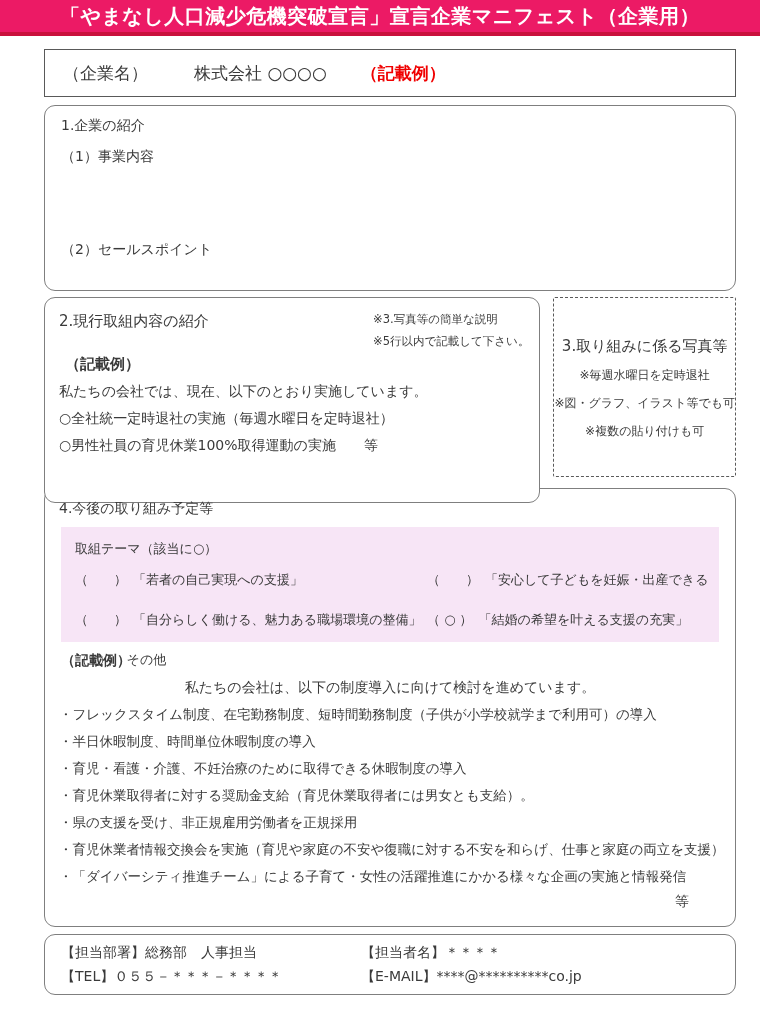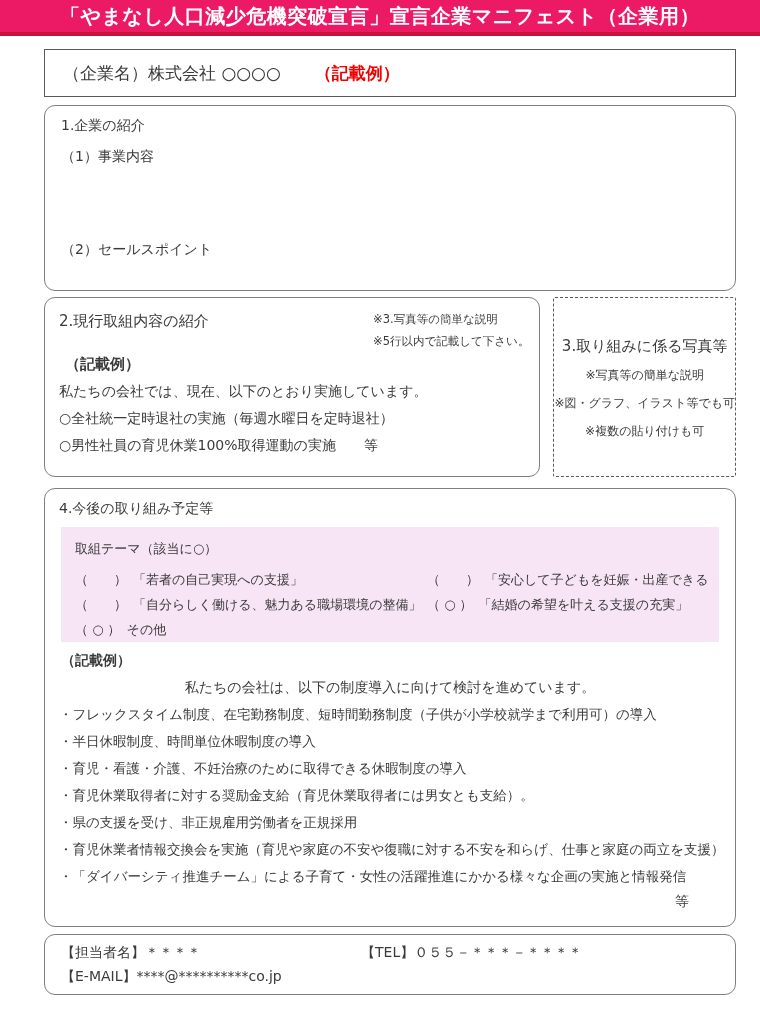--- a/index.html
+++ b/index.html
@@ -23,36 +23,36 @@
   .content { padding: 0 24px 0 44px; }
 
   .company-box {
     margin-top: 13px; height: 48px;
     border: 1px solid #595959;
     background: #ffffff;
     display: flex; align-items: center;
     padding-left: 18px; font-size: 17px;
     white-space: nowrap; overflow: hidden;
   }
-  .company-box .c-name { }
+  .company-box .c-name { margin-left: 46px; }
   .company-box .c-example { margin-left: 34px; color: #F00000; font-weight: bold; }
 
   .box {
     border: 1px solid #7f7f7f; background: #ffffff;
     overflow: hidden;
   }
   .rounded { border-radius: 11px; }
 
   .sec1 { margin-top: 8px; height: 186px; padding: 11px 16px; font-size: 14px; }
   .sec1 .s1-title { font-size: 14px; }
   .sec1 .s1-item1 { margin-top: 13px; }
   .sec1 .s1-item2 { margin-top: 75px; }
 
   .row2 { margin-top: 6px; display: flex; gap: 13px; height: 180px; }
-  .sec2 { width: 497px; height: 180px; padding: 10px 10px 10px 14px; font-size: 14px; }
+  .sec2 { width: 497px; height: 206px; padding: 10px 10px 10px 14px; font-size: 14px; }
   .s2-head { display: flex; justify-content: space-between; align-items: flex-start; }
   .s2-title { font-size: 15px; padding-top: 4px; white-space: nowrap; }
   .s2-notes { font-size: 11.5px; line-height: 1.95; text-align: left; white-space: nowrap; }
   .s2-example { font-weight: bold; font-size: 15px; margin: 2px 0 0 6px; }
   .s2-intro { margin-top: 9px; white-space: nowrap; }
   .s2-item { margin-top: 9px; white-space: nowrap; }
 
   .sec3 {
     flex: 1; height: 180px;
     border: 1.5px dashed #5a5a5a; border-radius: 2px;
@@ -67,21 +67,21 @@
   .pink-panel {
     margin: 9px 2px 0 2px;
     background: #F7E5F6;
     padding: 13px 12px 14px 14px;
     height: 115px;
   }
   .theme-label { font-size: 13px; }
   .opt-grid {
     margin-top: 13px;
     display: grid; grid-template-columns: 352px 1fr;
-    row-gap: 7px; font-size: 13px;
+    row-gap: 22px; font-size: 13px;
   }
   .opt { white-space: nowrap; overflow: hidden; }
   .opt .opt-mark { margin-right: 6px; }
   .s4-note { margin-top: 13px; white-space: nowrap; }
   .s4-example { font-weight: bold; margin-top: 10px; margin-left: 2px; }
   .s4-intro { margin-top: 9px; white-space: nowrap; text-align: center; }
   .s4-item { margin-top: 9px; font-size: 13.5px; white-space: nowrap; }
   .s4-etc { text-align: right; padding-right: 32px; margin-top: 7px; }
 
   .footer-box {
@@ -123,21 +123,21 @@
         </div>
       </div>
       <div class="s2-example">（記載例）</div>
       <div class="s2-intro">私たちの会社では、現在、以下のとおり実施しています。</div>
       <div class="s2-item">○全社統一定時退社の実施（毎週水曜日を定時退社）</div>
       <div class="s2-item">○男性社員の育児休業100%取得運動の実施　　等</div>
     </section>
 
     <section class="sec3">
       <div class="s3-title">3.取り組みに係る写真等</div>
-      <div class="s3-note">※写真等の簡単な説明</div>
+      <div class="s3-note">※毎週水曜日を定時退社</div>
       <div class="s3-note">※図・グラフ、イラスト等でも可</div>
       <div class="s3-note">※複数の貼り付けも可</div>
     </section>
   </div>
 
   <section class="box rounded sec4">
     <div class="s4-title">4.今後の取り組み予定等</div>
 
     <div class="pink-panel">
       <div class="theme-label">取組テーマ（該当に○）</div>
@@ -167,20 +167,23 @@
     <div class="s4-item">・育児・看護・介護、不妊治療のために取得できる休暇制度の導入</div>
     <div class="s4-item">・育児休業取得者に対する奨励金支給（育児休業取得者には男女とも支給）。</div>
     <div class="s4-item">・県の支援を受け、非正規雇用労働者を正規採用</div>
     <div class="s4-item">・育児休業者情報交換会を実施（育児や家庭の不安や復職に対する不安を和らげ、仕事と家庭の両立を支援）</div>
     <div class="s4-item">・「ダイバーシティ推進チーム」による子育て・女性の活躍推進にかかる様々な企画の実施と情報発信</div>
     <div class="s4-etc">等</div>
   </section>
 
   <section class="box rounded footer-box">
     <div class="f-cell">
+      <span>【担当部署】</span><span>総務部　人事担当</span>
+    </div>
+    <div class="f-cell">
       <span>【担当者名】</span><span>＊＊＊＊</span>
     </div>
     <div class="f-cell">
       <span>【TEL】</span><span>０５５－＊＊＊－＊＊＊＊</span>
     </div>
     <div class="f-cell">
       <span>【E-MAIL】</span><span>****@**********co.jp</span>
     </div>
   </section>
 

